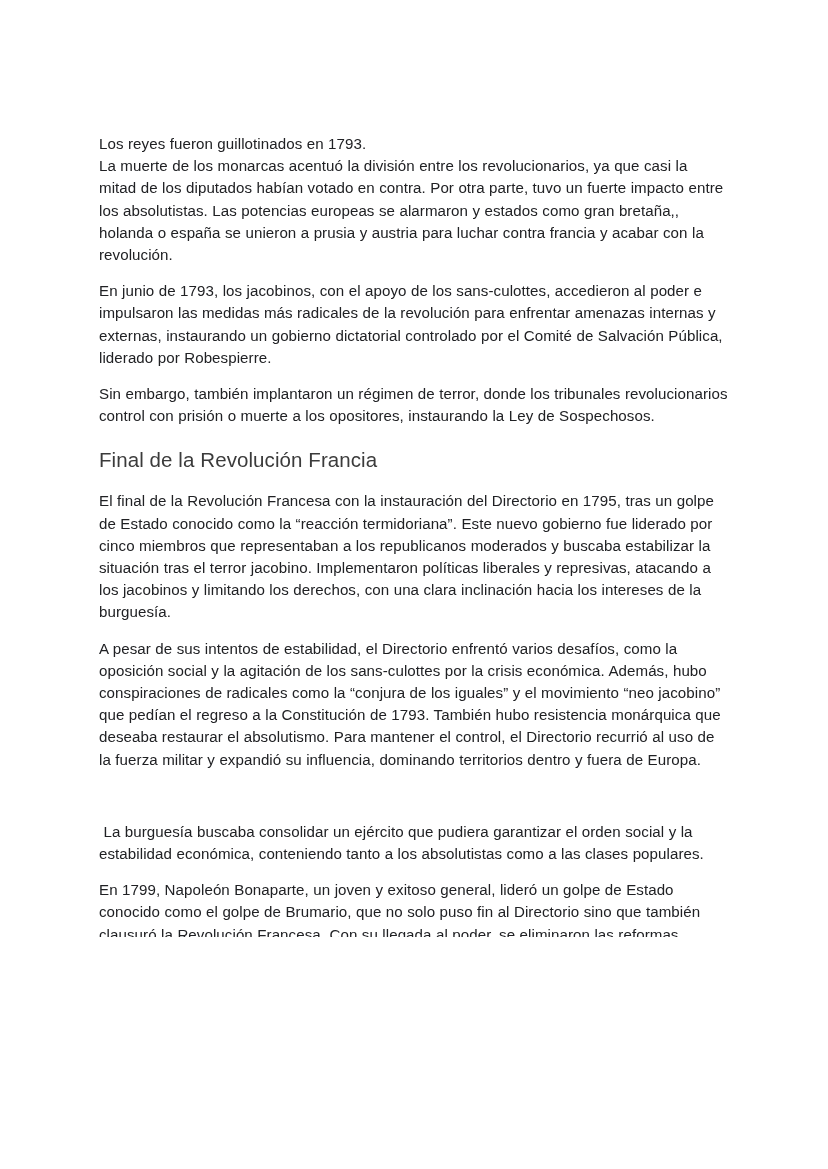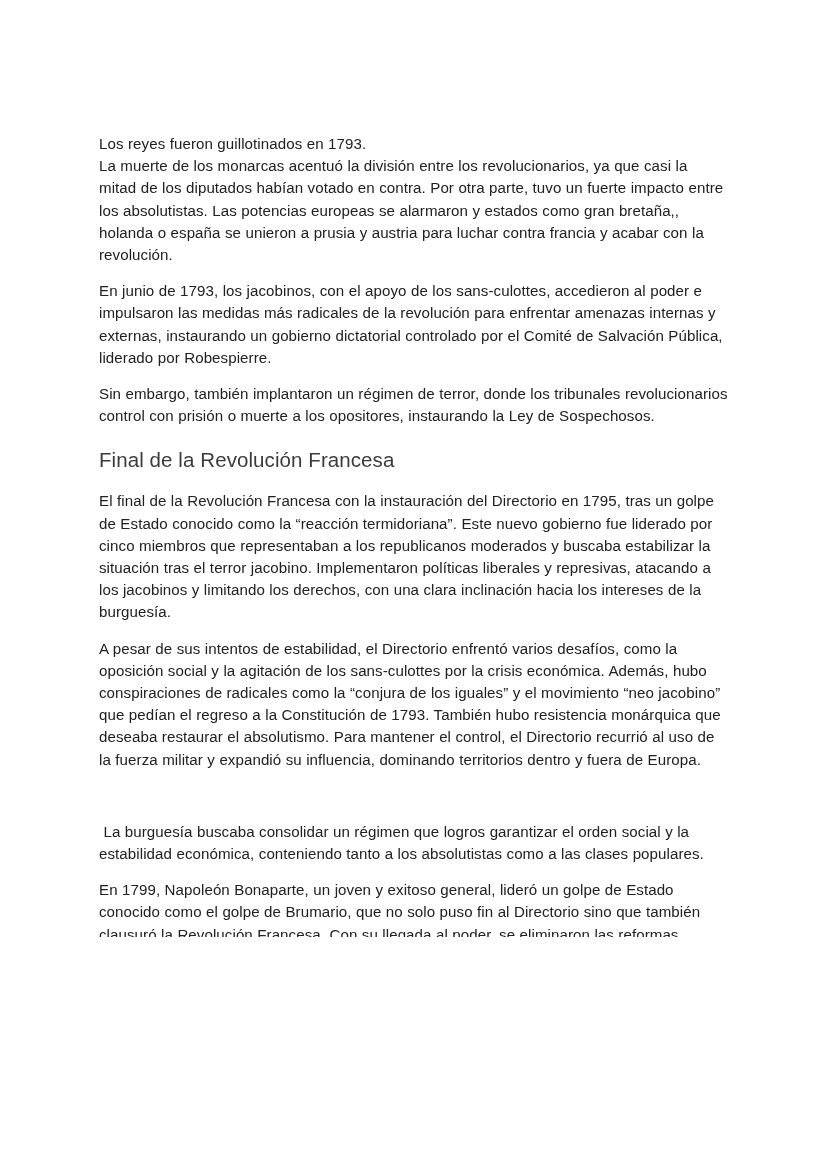--- a/index.html
+++ b/index.html
@@ -57,20 +57,20 @@
 </style>
 </head>
 <body>
 
 <div class="page">
   <div class="doc-body" id="doc-body">
       <p class="para">Los reyes fueron guillotinados en 1793.
 La muerte de los monarcas acentuó la división entre los revolucionarios, ya que casi la mitad de los diputados habían votado en contra. Por otra parte, tuvo un fuerte impacto entre los absolutistas. Las potencias europeas se alarmaron y estados como gran bretaña,, holanda o españa se unieron a prusia y austria para luchar contra francia y acabar con la revolución.</p>
       <p class="para">En junio de 1793, los jacobinos, con el apoyo de los sans-culottes, accedieron al poder e impulsaron las medidas más radicales de la revolución para enfrentar amenazas internas y externas, instaurando un gobierno dictatorial controlado por el Comité de Salvación Pública, liderado por Robespierre.</p>
       <p class="para">Sin embargo, también implantaron un régimen de terror, donde los tribunales revolucionarios control con prisión o muerte a los opositores, instaurando la Ley de Sospechosos.</p>
-      <h2 class="heading">Final de la Revolución Francesa</h2>
+      <h2 class="heading">Final de la Revolución Francia</h2>
       <p class="para">El final de la Revolución Francesa con la instauración del Directorio en 1795, tras un golpe de Estado conocido como la “reacción termidoriana”. Este nuevo gobierno fue liderado por cinco miembros que representaban a los republicanos moderados y buscaba estabilizar la situación tras el terror jacobino. Implementaron políticas liberales y represivas, atacando a los jacobinos y limitando los derechos, con una clara inclinación hacia los intereses de la burguesía.</p>
       <p class="para">A pesar de sus intentos de estabilidad, el Directorio enfrentó varios desafíos, como la oposición social y la agitación de los sans-culottes por la crisis económica. Además, hubo conspiraciones de radicales como la “conjura de los iguales” y el movimiento “neo jacobino” que pedían el regreso a la Constitución de 1793. También hubo resistencia monárquica que deseaba restaurar el absolutismo. Para mantener el control, el Directorio recurrió al uso de la fuerza militar y expandió su influencia, dominando territorios dentro y fuera de Europa.</p>
       <p class="para spacer-para"></p>
-      <p class="para"> La burguesía buscaba consolidar un régimen que logros garantizar el orden social y la estabilidad económica, conteniendo tanto a los absolutistas como a las clases populares.</p>
+      <p class="para"> La burguesía buscaba consolidar un ejército que pudiera garantizar el orden social y la estabilidad económica, conteniendo tanto a los absolutistas como a las clases populares.</p>
       <p class="para">En 1799, Napoleón Bonaparte, un joven y exitoso general, lideró un golpe de Estado conocido como el golpe de Brumario, que no solo puso fin al Directorio sino que también clausuró la Revolución Francesa. Con su llegada al poder, se eliminaron las reformas igualitarias y se consolidó un liberalismo moderado, marcando el inicio de una nueva etapa en la historia de Francia bajo el liderazgo de Napoleón.</p>
     </div>
 </div>
 
 </body></html>

